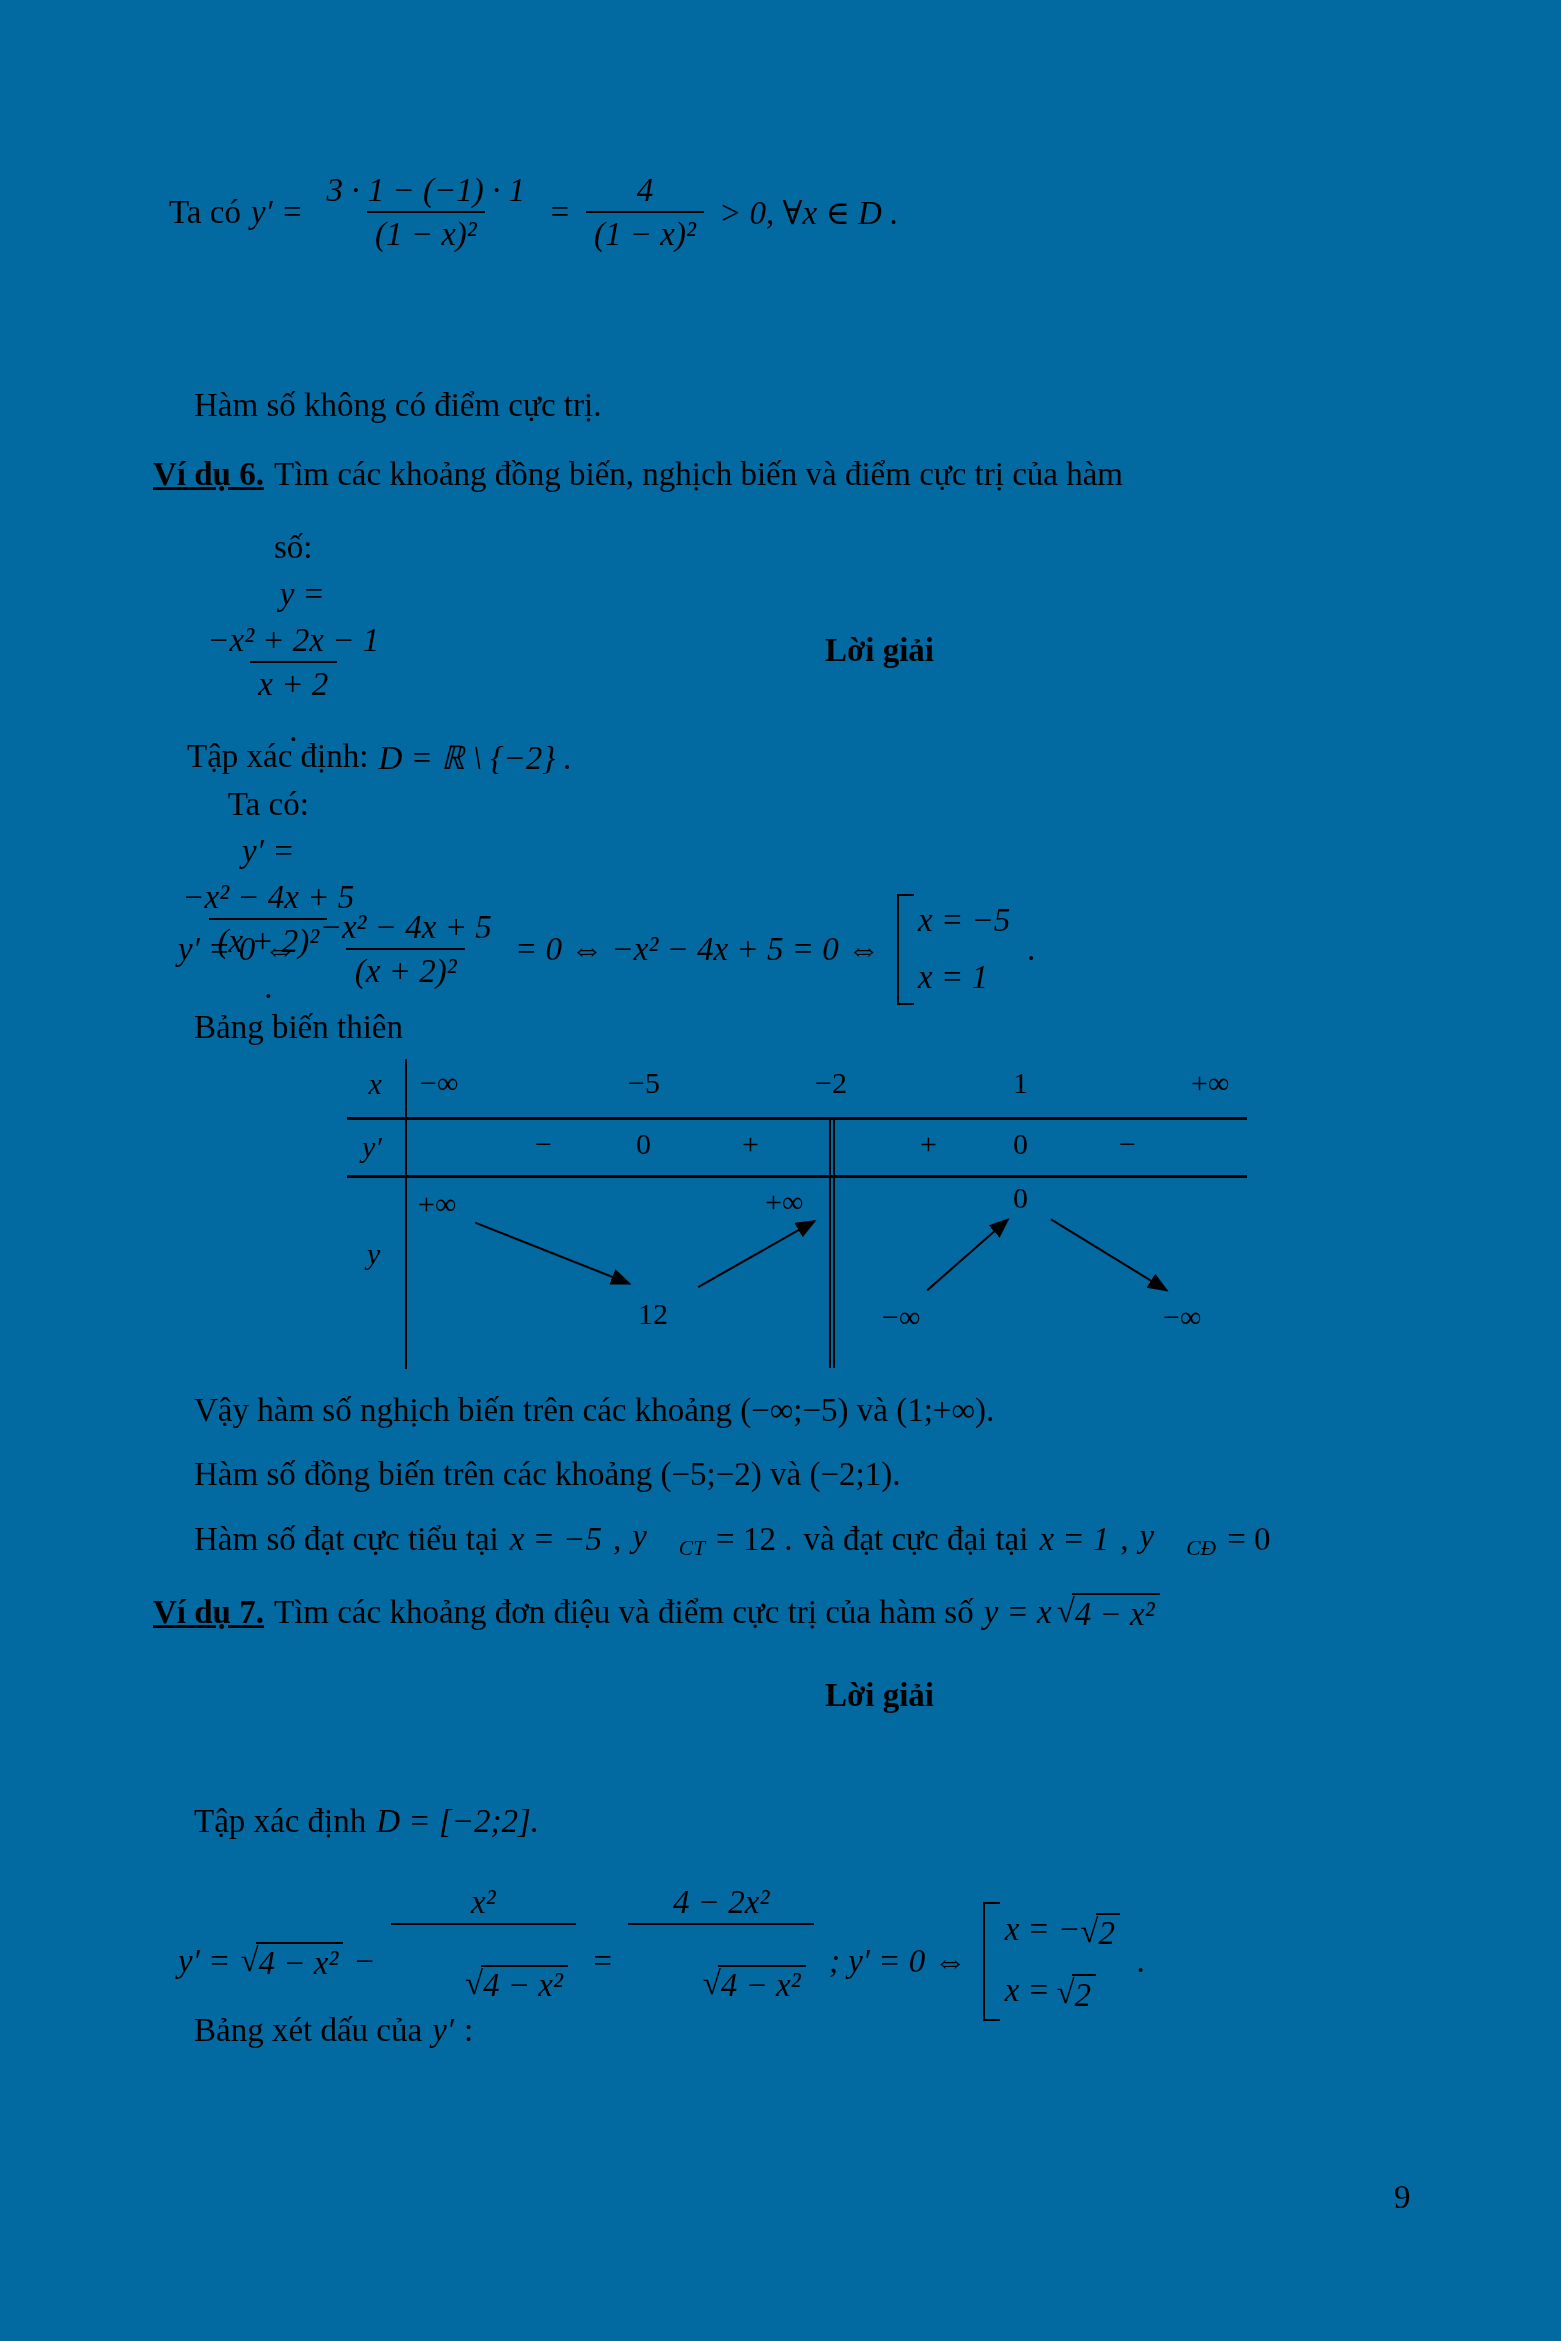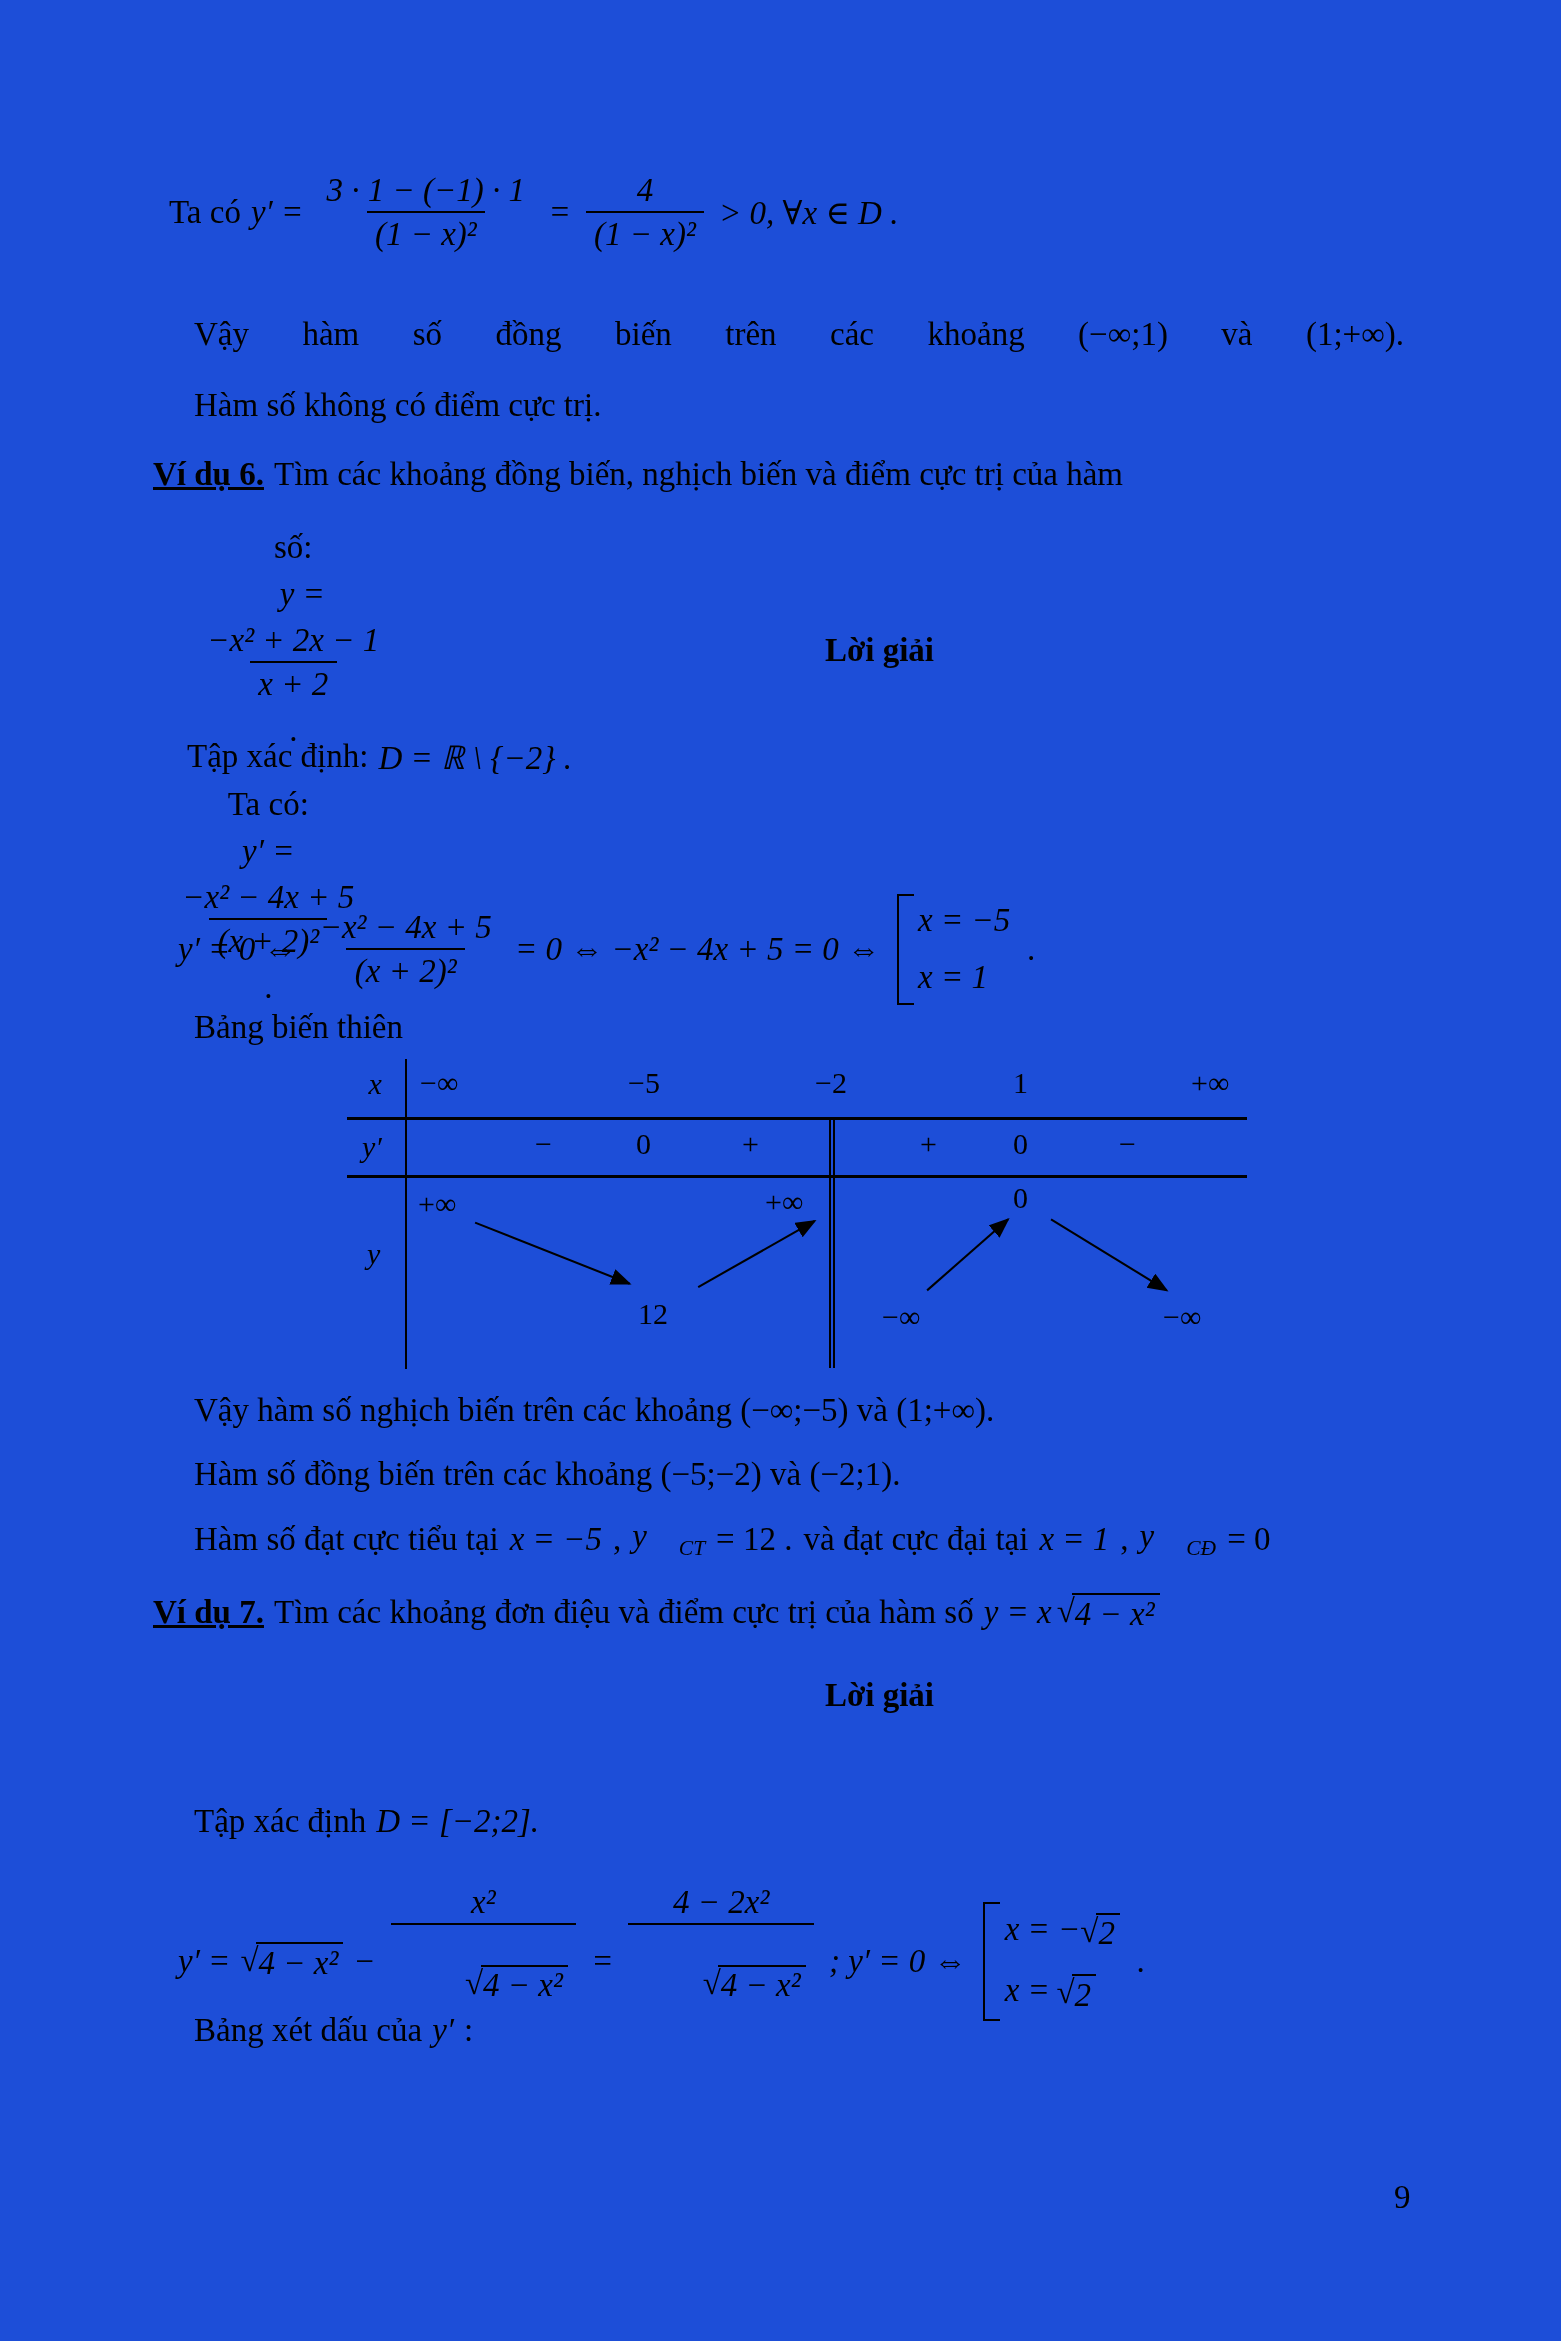--- a/index.html
+++ b/index.html
@@ -1,17 +1,17 @@
 <!DOCTYPE html>
 <html style="font-size:13.2px"><head>
 <meta charset="utf-8">
 <style>
   html,body { margin:0; padding:0; background:#e8e8e8; }
   .page {
-    position:relative; width:1561px; height:2342px; background:#1d4ed8;
+    position:relative; width:1561px; height:2342px; background:#0369a1;
     font-family:"Liberation Serif","DejaVu Serif",serif; font-size:33px; color:#000;
     overflow:hidden;
   }
   .line { position:absolute; display:flex; align-items:center; white-space:pre; gap:10px; }
   .blk  { position:absolute; }
   .m    { font-style:italic; }
   .up   { font-style:normal; }
   .bold { font-weight:bold; }
   .vd-label { font-weight:bold; text-decoration:underline; }
   .just { display:block; text-align:justify; text-align-last:justify; white-space:normal; }
@@ -60,21 +60,20 @@
       <span class="den m">(1 − x)²</span>
     </span>
     <span class="m">=</span>
     <span class="frac">
       <span class="num m">4</span>
       <span class="den m">(1 − x)²</span>
     </span>
     <span class="m">&gt; 0, ∀x ∈ D .</span>
   </div>
 
-  <div class="blk just" style="top:316px; left:194px; width:1210px;">Vậy hàm số đồng biến trên các khoảng (−∞;1) và (1;+∞).</div>
 
   <div class="blk" style="top:387px; left:194px;">Hàm số không có điểm cực trị.</div>
 
   <div class="line" style="top:456px; left:153px;">
     <span class="vd-label">Ví dụ 6.</span>
     <span class="up">Tìm các khoảng đồng biến, nghịch biến và điểm cực trị của hàm</span>
   </div>
 
   <div class="line" style="top:529px; left:194px;flex-direction:column;">
     <span class="up">số:</span>

